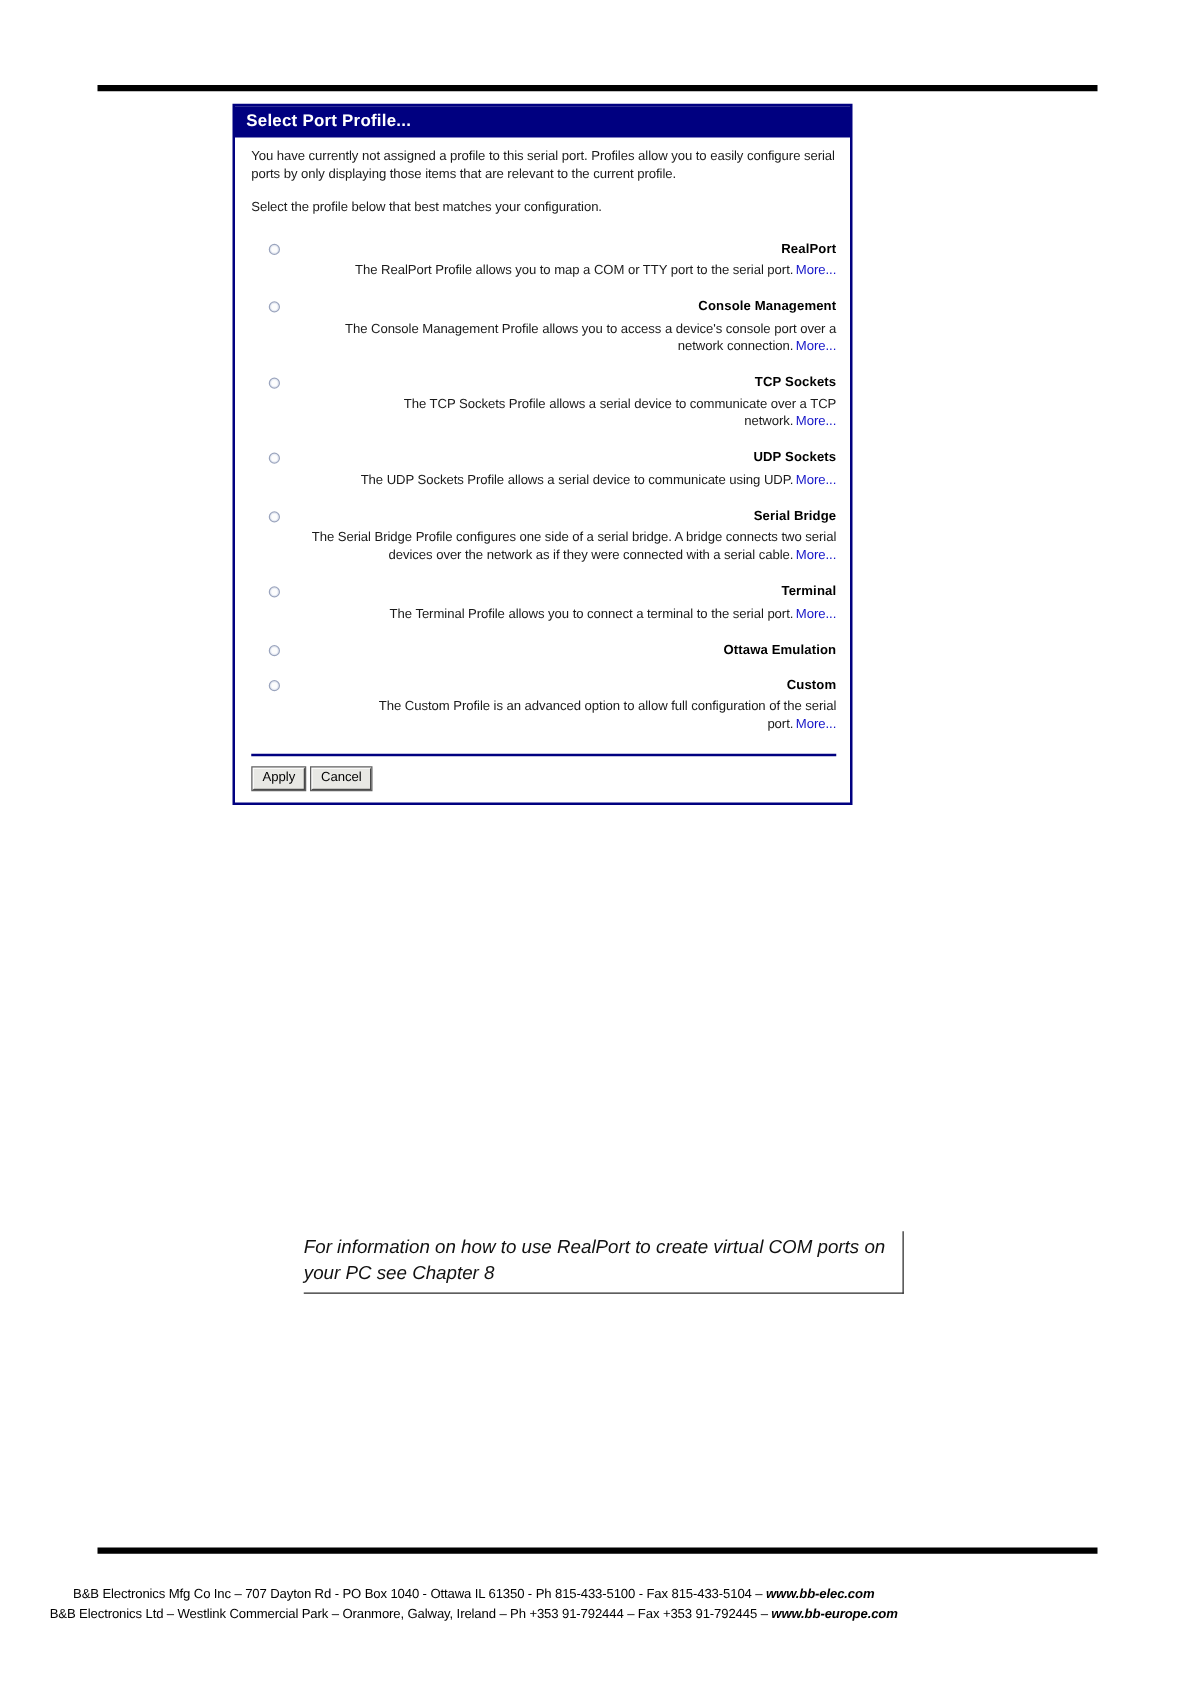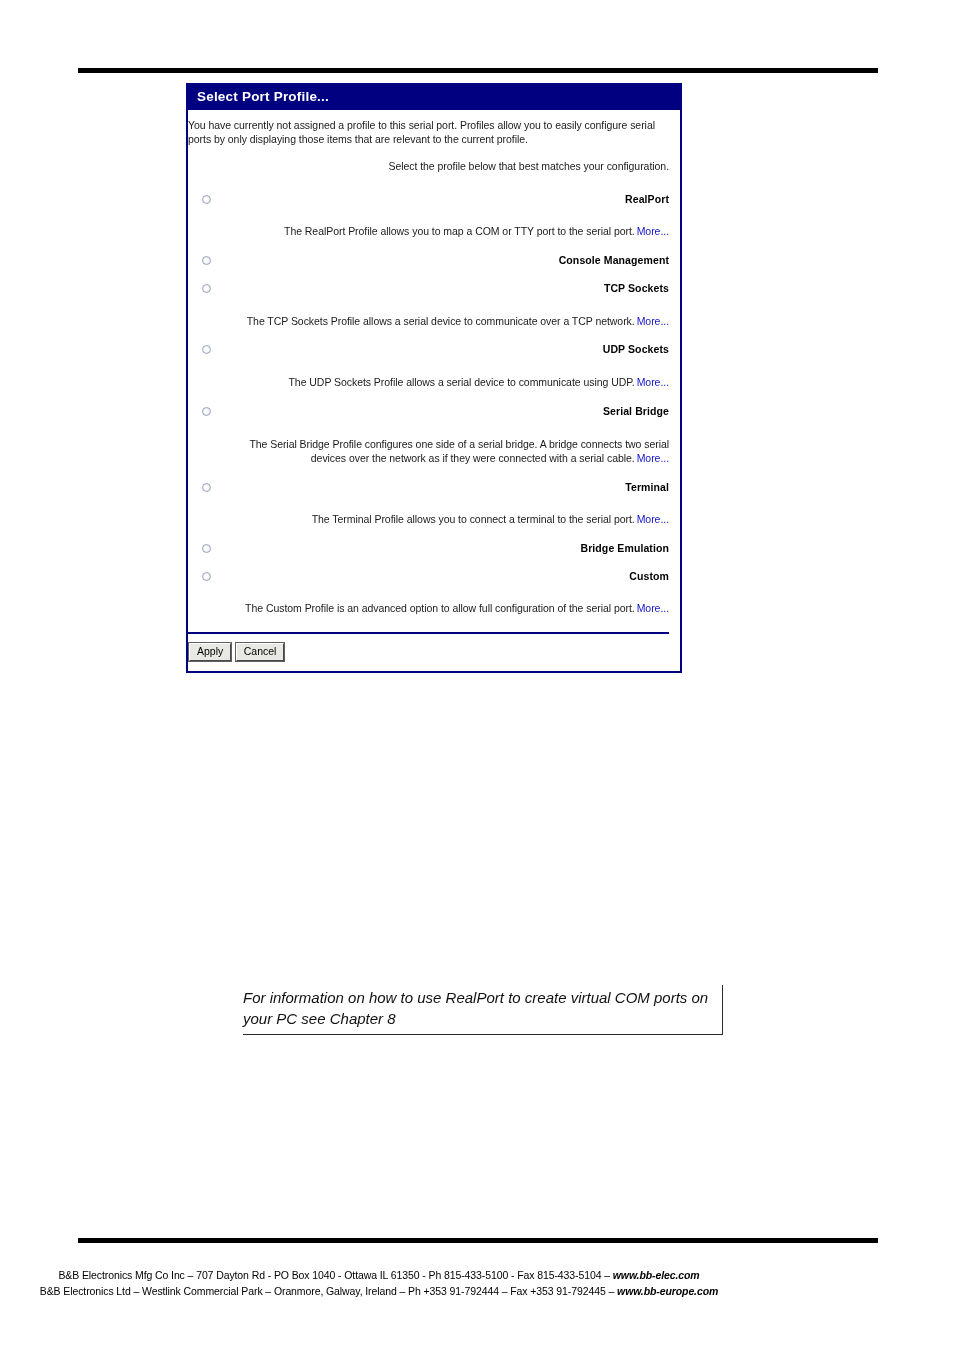--- a/index.html
+++ b/index.html
@@ -46,36 +46,35 @@
   .dialog-titlebar {
     background: #000080;
     color: #ffffff;
     font-size: 13.5px;
     font-weight: bold;
     padding: 4px 0 5px 9px;
     letter-spacing: 0.2px;
     line-height: 1.2;
   }
   .dialog-body {
-    padding: 9px 11px 0 0;
+    padding: 9px 11px 0 13px;
     box-sizing: border-box;
     border-radius: 12px;
   }
 
   .intro-para {
     font-size: 10.5px;
     color: #1a1a1a;
     line-height: 1.32;
     margin: 0 0 2px 0;
     letter-spacing: -0.05px;
   }
   .intro-para.second {
     margin-top: 13px;
     margin-bottom: 0;
-    text-align: right;
   }
 
   
   .options {
     margin-top: 19px;
     text-align: right;
   }
   .option {
     position: relative;
     padding-left: 33px;
@@ -100,21 +99,21 @@
     font-size: 10.5px;
     font-weight: bold;
     color: #000000;
     line-height: 1.2;
     letter-spacing: 0.1px;
   }
   .option-desc {
     font-size: 10.5px;
     color: #1a1a1a;
     line-height: 1.33;
-    margin-top: 20px;
+    margin-top: 5px;
     padding-left: 14px;
     letter-spacing: -0.05px;
   }
   .more-link {
     color: #1414c8;
     text-decoration: none;
     margin-left: 2px;
   }
 
   
@@ -197,20 +196,21 @@
 
       <div class="option">
         <span class="radio"></span>
         <div class="option-title">RealPort</div>
         <div class="option-desc"><span>The RealPort Profile allows you to map a COM or TTY port to the serial port.</span><a class="more-link" href="#">More...</a></div>
       </div>
 
       <div class="option">
         <span class="radio"></span>
         <div class="option-title">Console Management</div>
+        <div class="option-desc"><span>The Console Management Profile allows you to access a device's console port over a network connection.</span><a class="more-link" href="#">More...</a></div>
       </div>
 
       <div class="option">
         <span class="radio"></span>
         <div class="option-title">TCP Sockets</div>
         <div class="option-desc"><span>The TCP Sockets Profile allows a serial device to communicate over a TCP network.</span><a class="more-link" href="#">More...</a></div>
       </div>
 
       <div class="option">
         <span class="radio"></span>
@@ -225,21 +225,21 @@
       </div>
 
       <div class="option">
         <span class="radio"></span>
         <div class="option-title">Terminal</div>
         <div class="option-desc"><span>The Terminal Profile allows you to connect a terminal to the serial port.</span><a class="more-link" href="#">More...</a></div>
       </div>
 
       <div class="option">
         <span class="radio"></span>
-        <div class="option-title">Bridge Emulation</div>
+        <div class="option-title">Ottawa Emulation</div>
       </div>
 
       <div class="option">
         <span class="radio"></span>
         <div class="option-title">Custom</div>
         <div class="option-desc"><span>The Custom Profile is an advanced option to allow full configuration of the serial port.</span><a class="more-link" href="#">More...</a></div>
       </div>
 
     </div>
 

